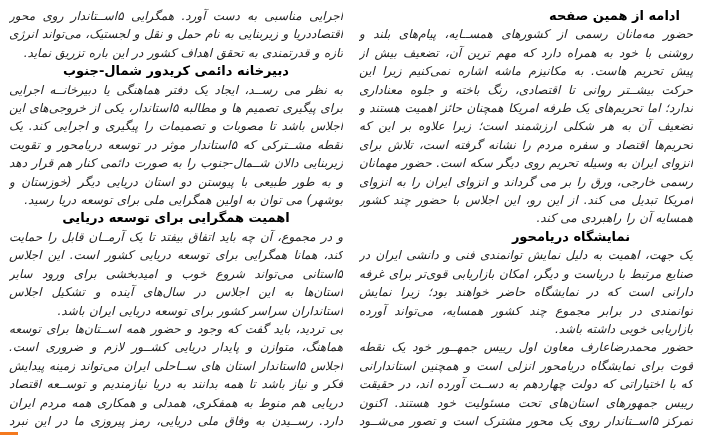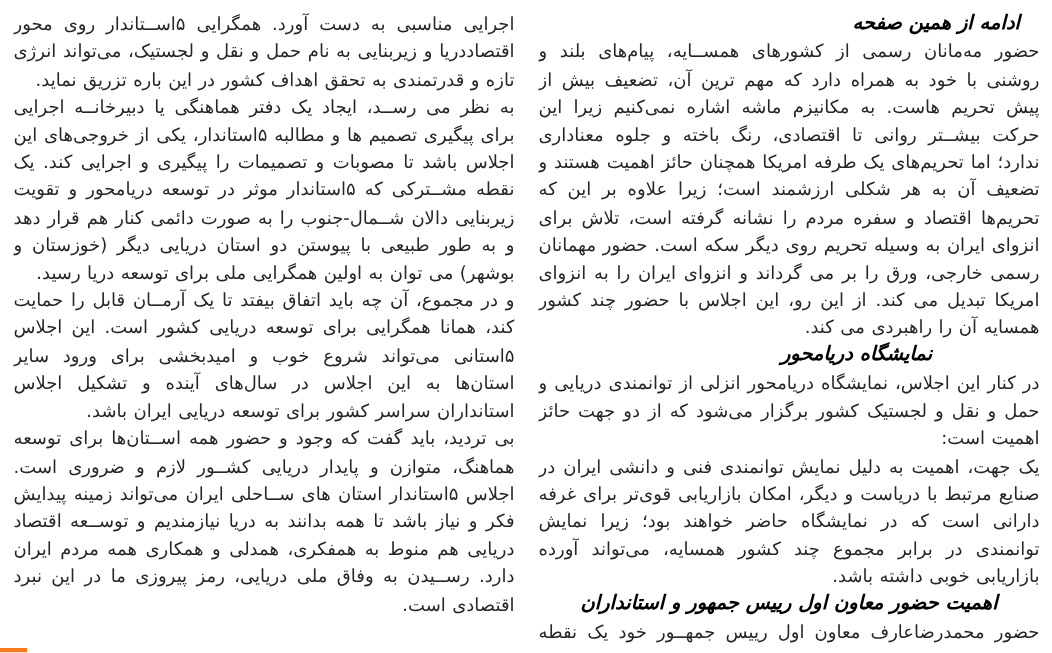--- a/index.html
+++ b/index.html
@@ -30,29 +30,29 @@
     height: 425px;
     overflow: hidden;
   }
   .body-text {
     margin: 0;
     font-size: 12px;
     line-height: 18.4px;
     color: #262626;
     text-align: justify;
     word-spacing: 0.5px;
+    font-style: italic;
   }
   .heading {
     margin: 0;
     font-size: 13px;
     line-height: 18.4px;
     font-weight: 700;
     color: #000000;
     text-align: center;
-    font-style: italic;
   }
   .h-start {
     text-align: right;
     padding-left: 0;
     padding-right: 13px;
   }
   .h-shift {
     transform: translateX(45px);
   }
   .edge-mark {
@@ -68,32 +68,32 @@
 <body>
 
 <div class="page">
   <div class="cols">
 
     <section class="col">
       <h3 class="heading h-start">ادامه از همین صفحه</h3>
       <p class="body-text">حضور مه‌مانان رسمی از کشورهای همســایه، پیام‌های بلند و روشنی با خود به همراه دارد که مهم ترین آن، تضعیف بیش از پیش تحریم هاست. به مکانیزم ماشه اشاره نمی‌کنیم زیرا این حرکت بیشــتر روانی تا اقتصادی، رنگ باخته و جلوه معناداری ندارد؛ اما تحریم‌های یک طرفه امریکا همچنان حائز اهمیت هستند و تضعیف آن به هر شکلی ارزشمند است؛ زیرا علاوه بر این که تحریم‌ها اقتصاد و سفره مردم را نشانه گرفته است، تلاش برای انزوای ایران به وسیله تحریم روی دیگر سکه است. حضور مهمانان رسمی خارجی، ورق را بر می گرداند و انزوای ایران را به انزوای امریکا تبدیل می کند. از این رو، این اجلاس با حضور چند کشور همسایه آن را راهبردی می کند.</p>
 
       <h3 class="heading h-shift">نمایشگاه دریامحور</h3>
-      <p class="body-text">در کنار این اجلاس، نمایشگاه دریامحور انزلی از توانمندی دریایی و حمل و نقل و لجستیک کشور برگزار می‌شود که از دو جهت حائز اهمیت است:</p>
       <p class="body-text">یک جهت، اهمیت به دلیل نمایش توانمندی فنی و دانشی ایران در صنایع مرتبط با دریاست و دیگر، امکان بازاریابی قوی‌تر برای غرفه دارانی است که در نمایشگاه حاضر خواهند بود؛ زیرا نمایش توانمندی در برابر مجموع چند کشور همسایه، می‌تواند آورده بازاریابی خوبی داشته باشد.</p>
 
-      <h3 class="heading">اهمیت حضور معاون اول رییس جمهور و استانداران</h3>
       <p class="body-text">حضور محمدرضاعارف معاون اول رییس جمهــور خود یک نقطه قوت برای نمایشگاه دریامحور انزلی است و همچنین استاندارانی که با اختیاراتی که دولت چهاردهم به دســت آورده اند، در حقیقت رییس جمهورهای استان‌های تحت مسئولیت خود هستند. اکنون تمرکز ۵اســتاندار روی یک محور مشترک است و تصور می‌شــود که با این تمرکز، بتوان راهبردهای موثری تعریف و اقدامات</p>
     </section>
 
     <section class="col">
       <p class="body-text">اجرایی مناسبی به دست آورد. همگرایی ۵اســتاندار روی محور اقتصاددریا و زیربنایی به نام حمل و نقل و لجستیک، می‌تواند انرژی تازه و قدرتمندی به تحقق اهداف کشور در این باره تزریق نماید.</p>
 
+      <h3 class="heading">دبیرخانه دائمی کریدور شمال-جنوب</h3>
       <p class="body-text">به نظر می رســد، ایجاد یک دفتر هماهنگی یا دبیرخانــه اجرایی برای پیگیری تصمیم ها و مطالبه ۵استاندار، یکی از خروجی‌های این اجلاس باشد تا مصوبات و تصمیمات را پیگیری و اجرایی کند. یک نقطه مشــترکی که ۵استاندار موثر در توسعه دریامحور و تقویت زیربنایی دالان شــمال-جنوب را به صورت دائمی کنار هم قرار دهد و به طور طبیعی با پیوستن دو استان دریایی دیگر (خوزستان و بوشهر) می توان به اولین همگرایی ملی برای توسعه دریا رسید.</p>
 
+      <h3 class="heading">اهمیت همگرایی برای توسعه دریایی</h3>
       <p class="body-text">و در مجموع، آن چه باید اتفاق بیفتد تا یک آرمــان قابل را حمایت کند، همانا همگرایی برای توسعه دریایی کشور است. این اجلاس ۵استانی می‌تواند شروع خوب و امیدبخشی برای ورود سایر استان‌ها به این اجلاس در سال‌های آینده و تشکیل اجلاس استانداران سراسر کشور برای توسعه دریایی ایران باشد.</p>
       <p class="body-text">بی تردید، باید گفت که وجود و حضور همه اســتان‌ها برای توسعه هماهنگ، متوازن و پایدار دریایی کشــور لازم و ضروری است. اجلاس ۵استاندار استان های ســاحلی ایران می‌تواند زمینه پیدایش فکر و نیاز باشد تا همه بدانند به دریا نیازمندیم و توســعه اقتصاد دریایی هم منوط به همفکری، همدلی و همکاری همه مردم ایران دارد. رســیدن به وفاق ملی دریایی، رمز پیروزی ما در این نبرد اقتصادی است.</p>
     </section>
 
   </div>
 
   <div class="edge-mark"></div>
 </div>
 
 </body></html>

